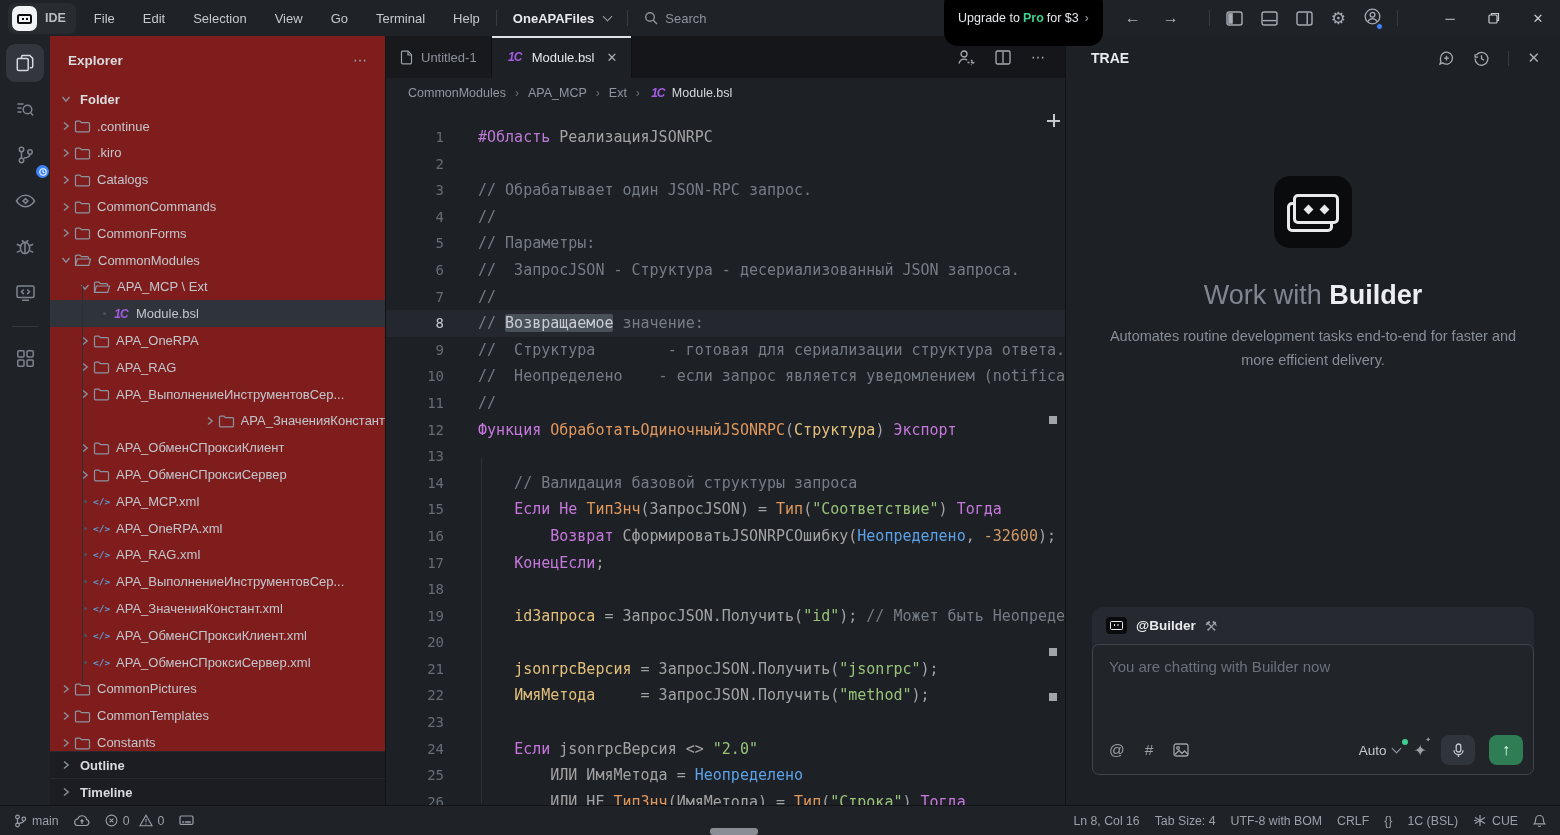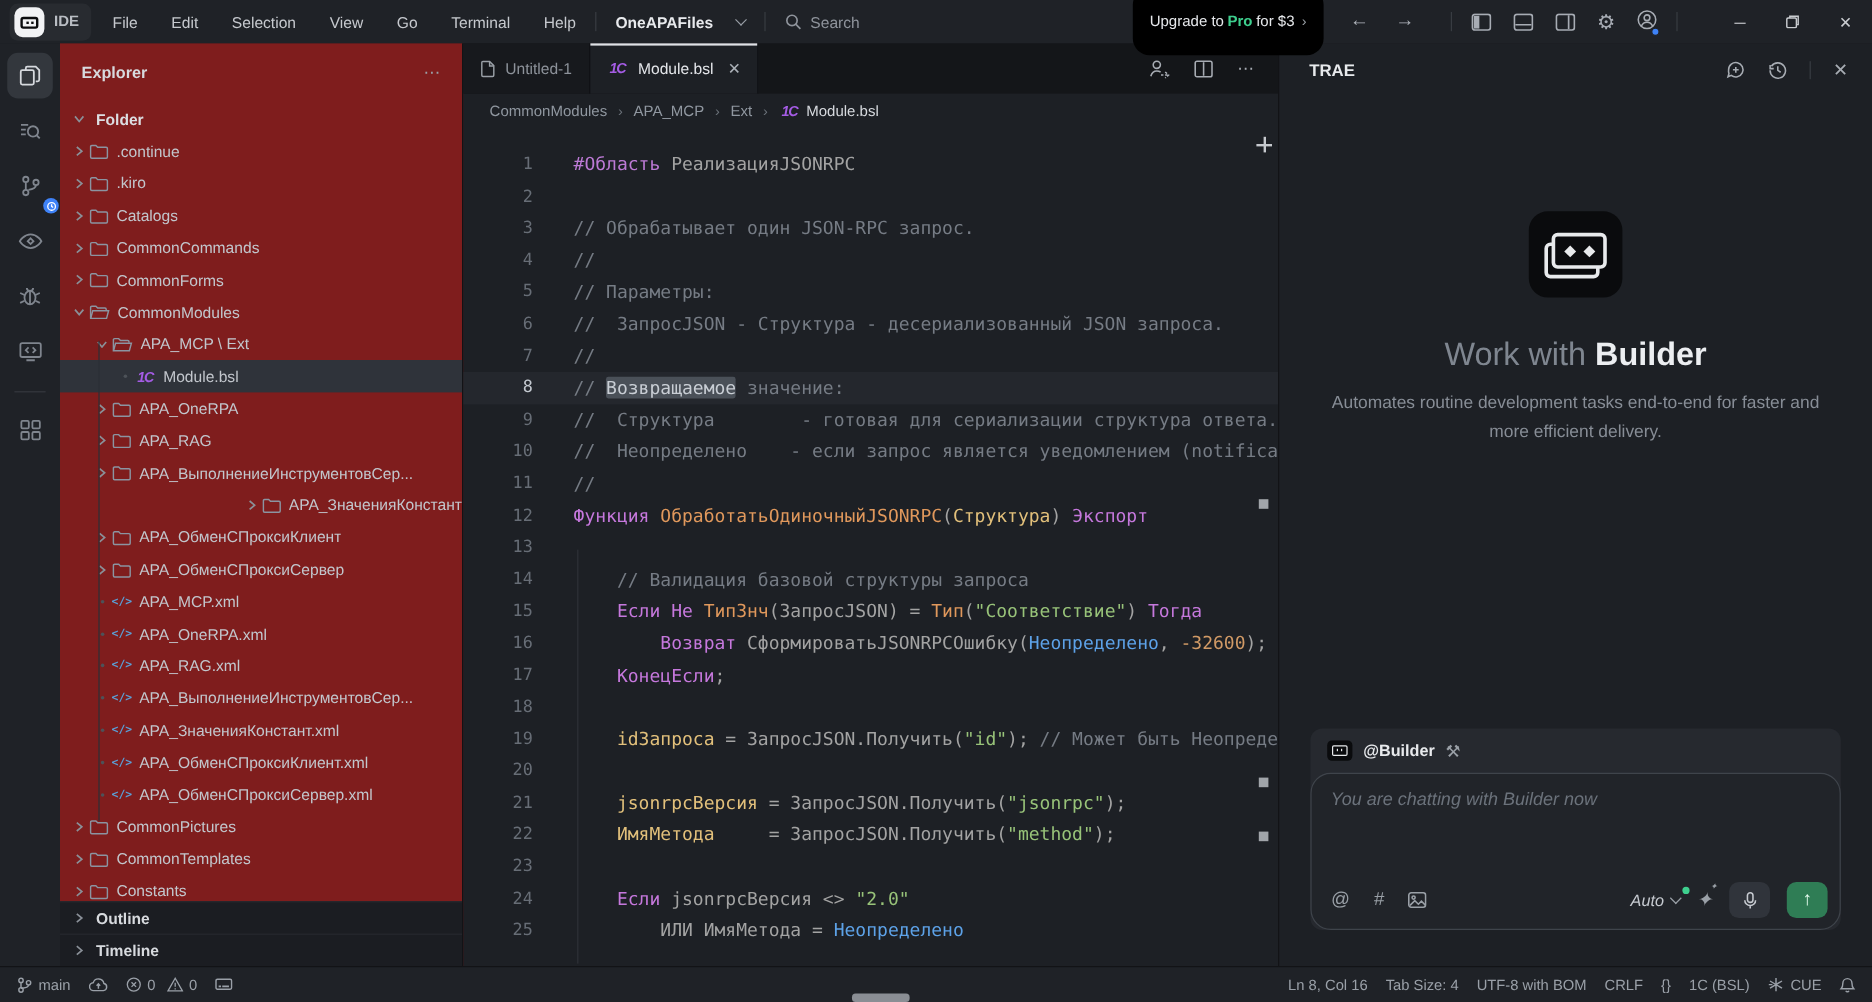--- a/index.html
+++ b/index.html
@@ -13,21 +13,21 @@
   .logo-wrap{display:flex;align-items:center;gap:8px;background:#282b30;border-radius:7px;
              padding:3px 10px 3px 4px;margin-left:8px;}
   .app-logo{width:25px;height:25px;background:#f2f3f5;border-radius:7px;position:relative;}
   .app-logo .face{position:absolute;left:5px;top:8px;width:15px;height:10px;border:2px solid #0c0d0f;border-radius:2.5px;}
   .app-logo .face:before,.app-logo .face:after{content:"";position:absolute;top:2px;width:2px;height:2px;background:#0c0d0f;}
   .app-logo .face:before{left:2.5px;} .app-logo .face:after{right:2.5px;}
   .ide-label{color:#b9bdc3;font-weight:700;font-size:12.5px;}
   .menus{display:flex;align-items:center;margin-left:18px;gap:28px;color:#c6c9ce;font-size:13px;}
   .menus span{cursor:default;}
   .tb-sep{width:1px;height:16px;background:#383c42;margin:0 16px;}
-  .workspace{display:flex;align-items:center;gap:20px;font-weight:700;color:#e8eaed;font-size:13px;}
+  .workspace{display:flex;align-items:center;gap:10px;font-weight:700;color:#e8eaed;font-size:13px;}
   .chev-dn{width:7px;height:7px;border-right:1.4px solid #9aa0a7;border-bottom:1.4px solid #9aa0a7;
            transform:rotate(45deg);margin-top:-3px;}
   .tb-search{display:flex;align-items:center;gap:7px;color:#8e939b;}
   .upgrade-pill{margin-left:auto;display:flex;align-items:center;gap:2px;background:#000000;
                 border-radius:14px;padding:21px 14px;font-size:12.5px;color:#e6e8eb;cursor:pointer;}
   .upgrade-pill .pro{color:#3ecf8e;font-weight:700;margin:0 1px;}
   .upgrade-pill .chv{color:#9aa0a6;margin-left:4px;font-size:12px;}
   .nav-arrows{display:flex;align-items:center;gap:22px;margin:0 14px 0 22px;color:#aeb3ba;font-size:16px;}
   .tb-icons{display:flex;align-items:center;gap:18px;color:#a7acb4;}
   .win-controls{display:flex;align-items:center;color:#c9ccd0;margin-left:14px;}
@@ -118,21 +118,21 @@
   .trae-h1{margin-top:32px;font-size:27px;color:#7f8690;}
   .trae-h1 b{color:#eceef1;font-weight:700;}
   .trae-sub{margin:14px auto 0;width:420px;color:#878d96;font-size:14.5px;line-height:1.65;}
   .chat-card{position:absolute;left:26px;right:26px;bottom:30px;background:#26292f;border-radius:10px;}
   .chat-head{height:37px;display:flex;align-items:center;gap:9px;padding:0 14px;}
   .mini-bot{width:21px;height:17px;background:#0a0b0d;border-radius:4px;position:relative;}
   .mini-bot:before{content:"";position:absolute;left:4px;top:4px;width:11px;height:7px;border:1.5px solid #e8eaec;border-radius:1.5px;}
   .mini-bot:after{content:"";position:absolute;left:7.5px;top:7px;width:1.8px;height:1.8px;background:#e8eaec;box-shadow:3.5px 0 0 #e8eaec;}
   .chat-agent{font-weight:700;color:#e8eaed;font-size:13.5px;}
   .chat-tools{color:#9aa0a7;font-size:14px;}
-  .chat-box{border:1px solid #3f444b;border-radius:17px;background:#212429;height:131px;position:relative;font-style:italic;}
+  .chat-box{border:1px solid #3f444b;border-radius:7px;background:#212429;height:131px;position:relative;}
   .chat-ph{padding:13px 16px;color:#6b727b;font-size:15px;}
   .chat-toolbar{position:absolute;left:0;right:0;bottom:0;height:48px;display:flex;align-items:center;
                 padding:0 10px 0 16px;gap:20px;color:#9aa0a7;}
   .ct-ic{font-size:15.5px;cursor:pointer;}
   .ct-right{margin-left:auto;display:flex;align-items:center;gap:14px;}
   .auto-sel{display:flex;align-items:center;gap:6px;color:#c6cad0;font-size:13.5px;position:relative;cursor:pointer;margin-left:28px;}
   .auto-dot{position:absolute;right:-8px;top:-4px;width:6px;height:6px;border-radius:50%;background:#3ecf8e;}
   .sparkle{color:#9aa0a7;font-size:16px;position:relative;}
   .sparkle:after{content:"✦";position:absolute;right:-4px;top:-5px;font-size:7px;}
   .mic-btn{width:34px;height:30px;background:#30343b;border-radius:8px;display:flex;align-items:center;justify-content:center;color:#c6cad0;cursor:pointer;}
@@ -682,20 +682,24 @@
             <span class="lc"></span>
           </div>
           <div class="crow">
             <span class="ln">24</span>
             <span class="lc"><span class="c-plain">    </span><span class="c-kw">Если</span><span class="c-plain"> jsonrpcВерсия &lt;&gt; </span><span class="c-str">"2.0"</span></span>
           </div>
           <div class="crow">
             <span class="ln">25</span>
             <span class="lc"><span class="c-plain">        ИЛИ ИмяМетода = </span><span class="c-blue">Неопределено</span></span>
           </div>
+          <div class="crow">
+            <span class="ln">26</span>
+            <span class="lc"><span class="c-plain">        ИЛИ НЕ </span><span class="c-fn">ТипЗнч</span><span class="c-plain">(ИмяМетода) = </span><span class="c-fn">Тип</span><span class="c-plain">(</span><span class="c-str">"Строка"</span><span class="c-plain">) </span><span class="c-kw">Тогда</span></span>
+          </div>
         </div>
     </div>
 
     <div class="trae">
       <div class="trae-header">
         <span class="trae-title">TRAE</span>
         <div class="trae-h-icons">
           <svg width="17" height="17" viewBox="0 0 17 17" fill="none" stroke="currentColor" stroke-width="1.3">
               <path d="M2.5 8.2a6 6 0 1 1 2.2 4.6L2 14l.8-2.8a6 6 0 0 1-.3-3z"></path>
               <path d="M8.5 5.8v4.8M6.1 8.2h4.8"></path>

